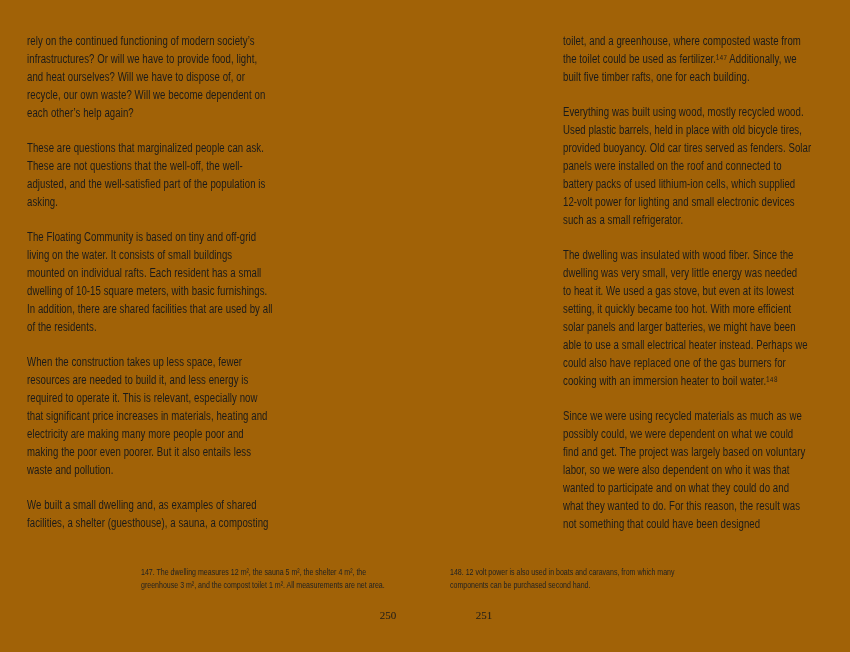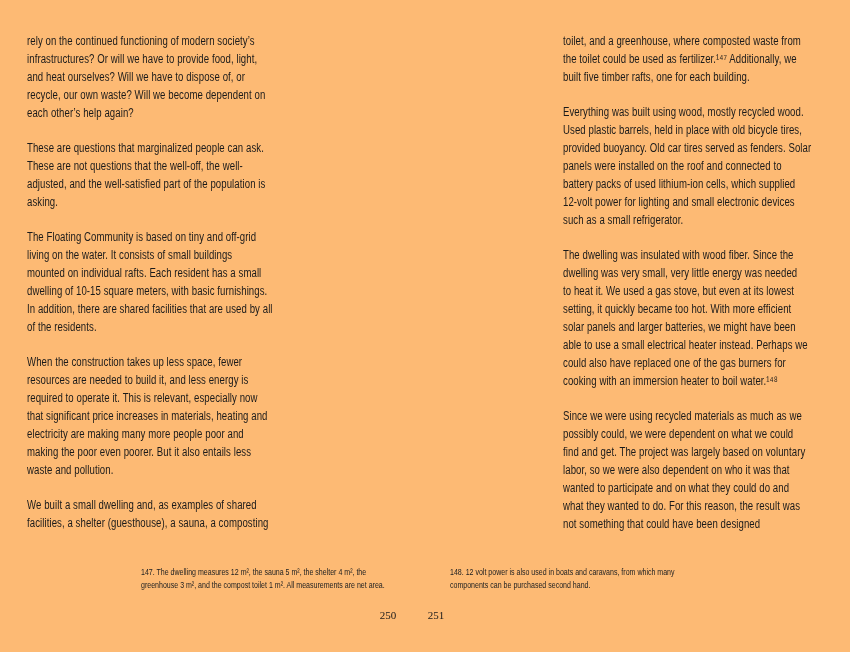--- a/index.html
+++ b/index.html
@@ -9,21 +9,21 @@
   body {
     width: 850px;
     height: 652px;
     background: #ffffff;
     font-family: "Liberation Sans", "DejaVu Sans", sans-serif;
   }
   .spread {
     position: relative;
     width: 850px;
     height: 652px;
-    background: #fdba74;
+    background: #a16207;
     overflow: hidden;
     color: #1a1a1a;
   }
   .page {
     position: absolute;
     top: 0;
     left: 0;
     width: 100%;
     height: 100%;
   }
@@ -60,21 +60,21 @@
     position: absolute;
     top: 608px;
     width: 26px;
     font-size: 11px;
     line-height: 14px;
     text-align: center;
     color: #1a1a1a;
     font-family: Liberation Serif, serif;
   }
   .page-number-left { left: 375px; }
-  .page-number-right { left: 423px; }
+  .page-number-right { left: 471px; }
 </style>
 </head>
 <body>
 
 <div class="spread">
 
   <section class="page page-left">
     <div class="text-column">
       <p class="para">rely on the continued functioning of modern society’s
 infrastructures? Or will we have to provide food, light,

